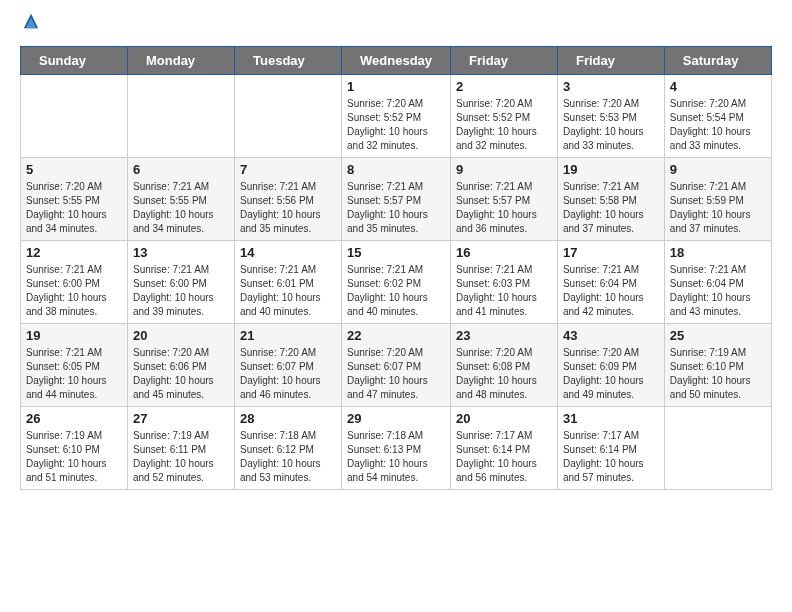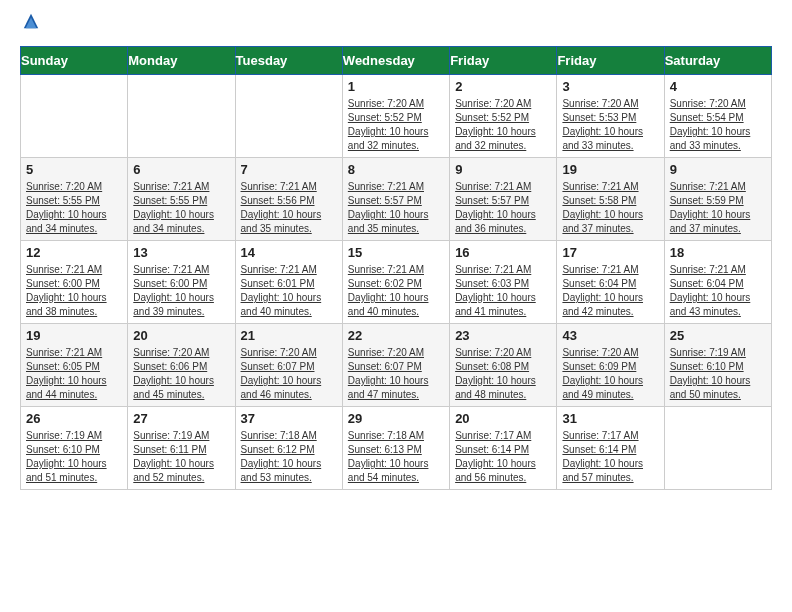--- a/index.html
+++ b/index.html
@@ -44,25 +44,25 @@
     .location {
       font-size: 16px;
       color: #444;
     }
     .calendar {
       width: 100%;
       border-collapse: collapse;
       border: 1px solid #ccc;
     }
     .calendar th {
-      background-color: #15803d;
+      background-color: #737373;
       color: #fff;
       font-size: 13px;
       font-weight: bold;
-      padding: 6px 0;
+      padding: 6px 18px;
       text-align: left;
       border: 1px solid #1a5ba8;
       margin-top: 8px;
     }
     .calendar td {
       border: 1px solid #ccc;
       vertical-align: top;
       padding: 4px 5px;
       width: calc(100% / 7);
       min-height: 80px;
@@ -74,21 +74,20 @@
     .day-number {
       font-size: 13px;
       font-weight: bold;
       color: #222;
       margin-bottom: 3px;
     }
     .day-info {
       font-size: 10px;
       color: #333;
       line-height: 1.4;
-      text-decoration: underline;
     }
     .empty-cell {
       background: #fff !important;
     }
   </style>
 </head>
 <body>
 
 <div class="header">
   <div class="logo">
@@ -317,21 +316,21 @@
 and 51 minutes.</div>
         </td>
         <td>
           <div class="day-number">27</div>
           <div class="day-info" style="white-space: pre-line;">Sunrise: 7:19 AM
 Sunset: 6:11 PM
 Daylight: 10 hours
 and 52 minutes.</div>
         </td>
         <td>
-          <div class="day-number">37</div>
+          <div class="day-number">28</div>
           <div class="day-info" style="white-space: pre-line;">Sunrise: 7:18 AM
 Sunset: 6:12 PM
 Daylight: 10 hours
 and 53 minutes.</div>
         </td>
         <td>
           <div class="day-number">29</div>
           <div class="day-info" style="white-space: pre-line;">Sunrise: 7:18 AM
 Sunset: 6:13 PM
 Daylight: 10 hours

